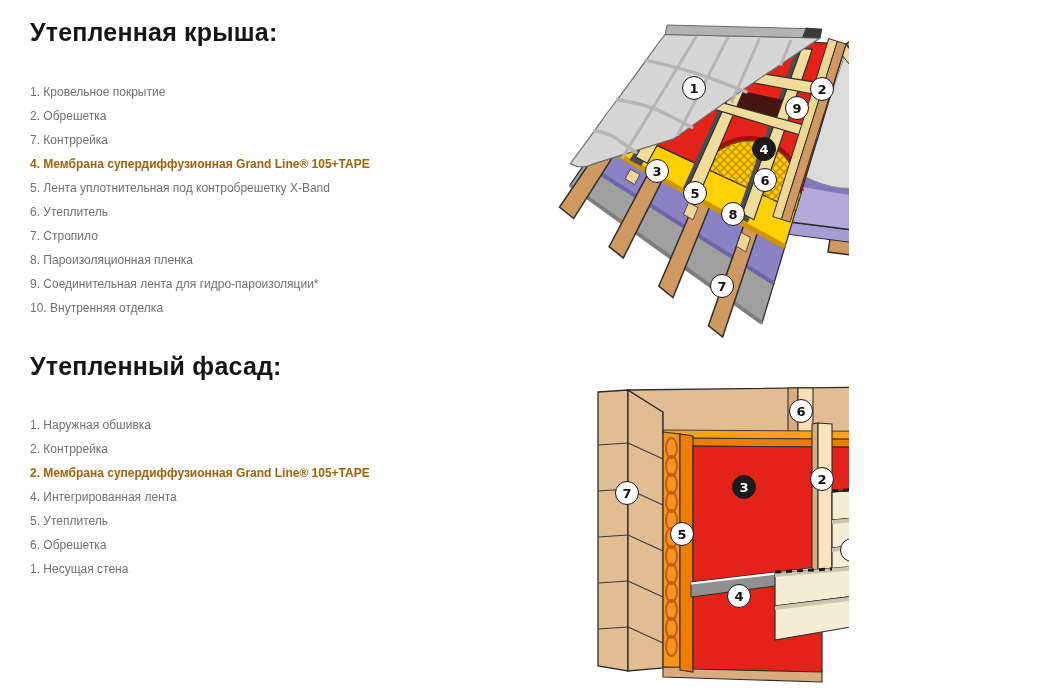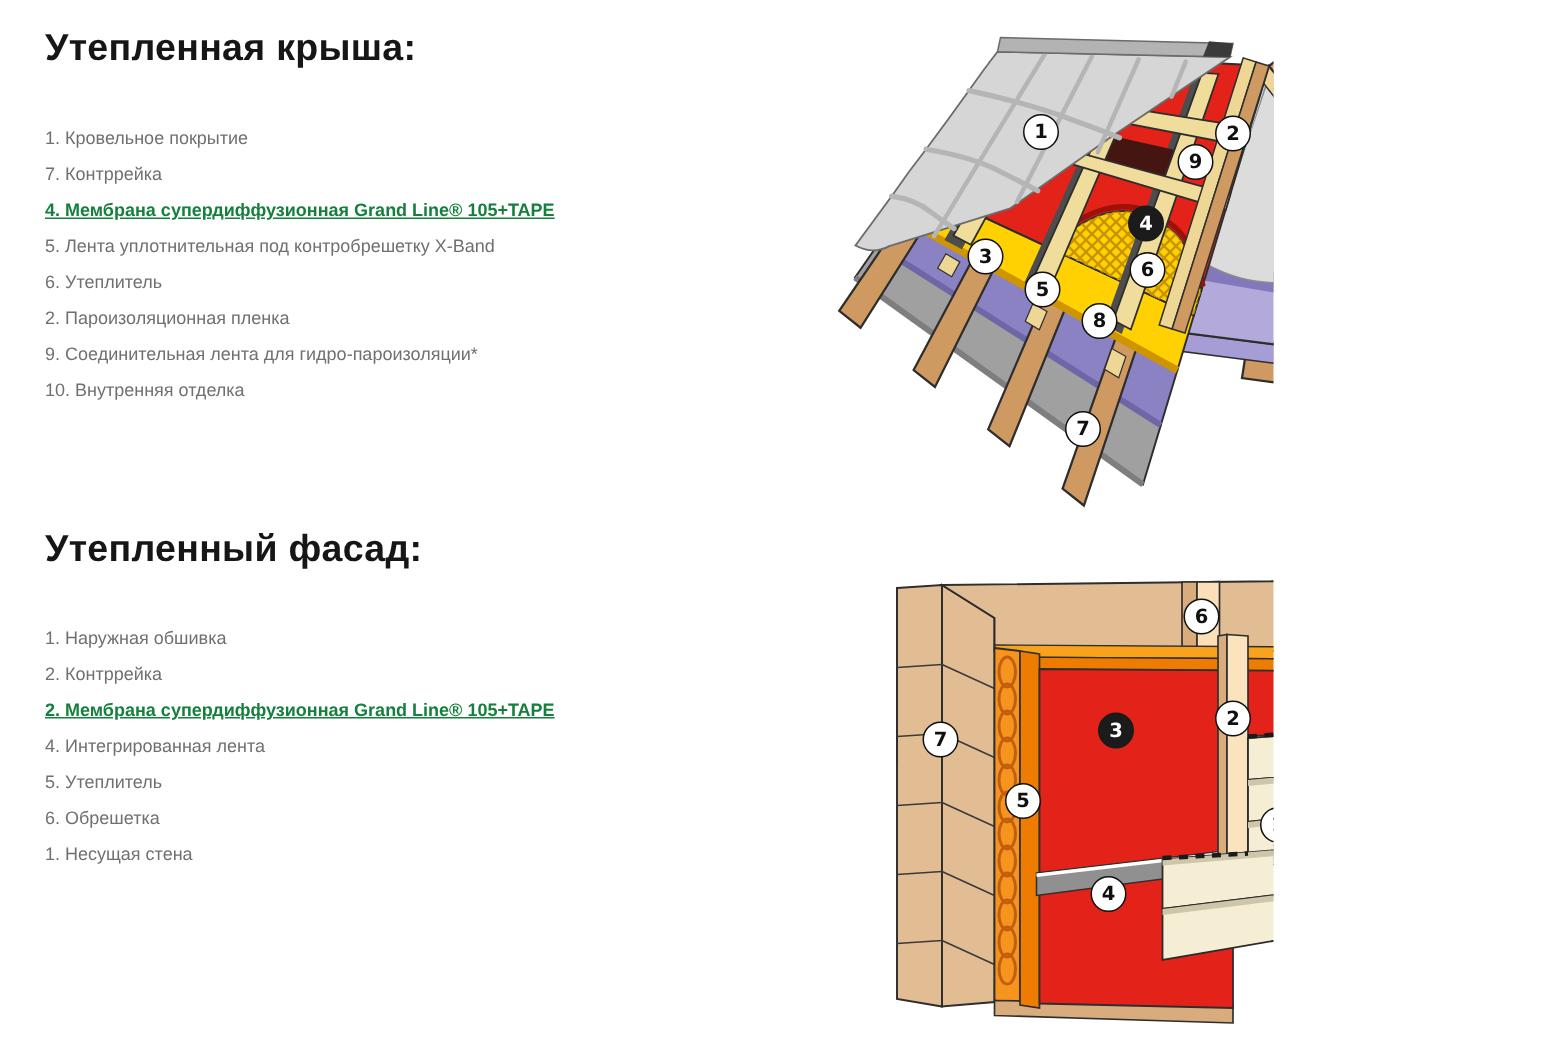--- a/index.html
+++ b/index.html
@@ -6,43 +6,45 @@
   #page{position:relative;width:849px;height:692px;background:#ffffff;overflow:hidden;
         font-family:"Liberation Sans",sans-serif;}
   .heading{position:absolute;left:30px;margin:0;font-size:25px;font-weight:800;
            color:#161616;letter-spacing:.2px;font-family:"Liberation Sans",sans-serif;}
   #heading-roof{top:18px;}
   #heading-facade{top:352px;}
   .list{position:absolute;left:30px;}
   #list-roof{top:80px;}
   #list-facade{top:413px;}
   .li{height:24px;line-height:24px;font-size:12px;color:#707070;white-space:nowrap;}
-  .li.hl{font-weight:bold;color:#15803d;text-decoration:underline;}
+  .li.hl{font-weight:bold;color:#a16207;}
   .diagram{position:absolute;}
   #roof-diagram{left:540px;top:0;}
   #facade-diagram{left:560px;top:370px;}
   .badge{position:absolute;width:24px;height:24px;box-sizing:border-box;border-radius:50%;
          background:#ffffff;border:1.6px solid #101010;color:#101010;font-size:13px;
          font-weight:bold;display:flex;align-items:center;justify-content:center;
          font-family:"DejaVu Sans",sans-serif;z-index:5;}
   .badge.dark{background:#1b1b1b;color:#ffffff;border-color:#1b1b1b;}
 </style>
 </head>
 <body>
 
 <div id="page">
 
   <h2 class="heading" id="heading-roof">Утепленная крыша:</h2>
   <div class="list" id="list-roof">
     <div class="li">1. Кровельное покрытие</div>
+    <div class="li">2. Обрешетка</div>
     <div class="li">7. Контррейка</div>
     <div class="li hl">4. Мембрана супердиффузионная Grand Line® 105+TAPE</div>
     <div class="li">5. Лента уплотнительная под контробрешетку X-Band</div>
     <div class="li">6. Утеплитель</div>
-    <div class="li">2. Пароизоляционная пленка</div>
+    <div class="li">7. Стропило</div>
+    <div class="li">8. Пароизоляционная пленка</div>
     <div class="li">9. Соединительная лента для гидро-пароизоляции*</div>
     <div class="li">10. Внутренняя отделка</div>
   </div>
 
   <h2 class="heading" id="heading-facade">Утепленный фасад:</h2>
   <div class="list" id="list-facade">
     <div class="li">1. Наружная обшивка</div>
     <div class="li">2. Контррейка</div>
     <div class="li hl">2. Мембрана супердиффузионная Grand Line® 105+TAPE</div>
     <div class="li">4. Интегрированная лента</div>

